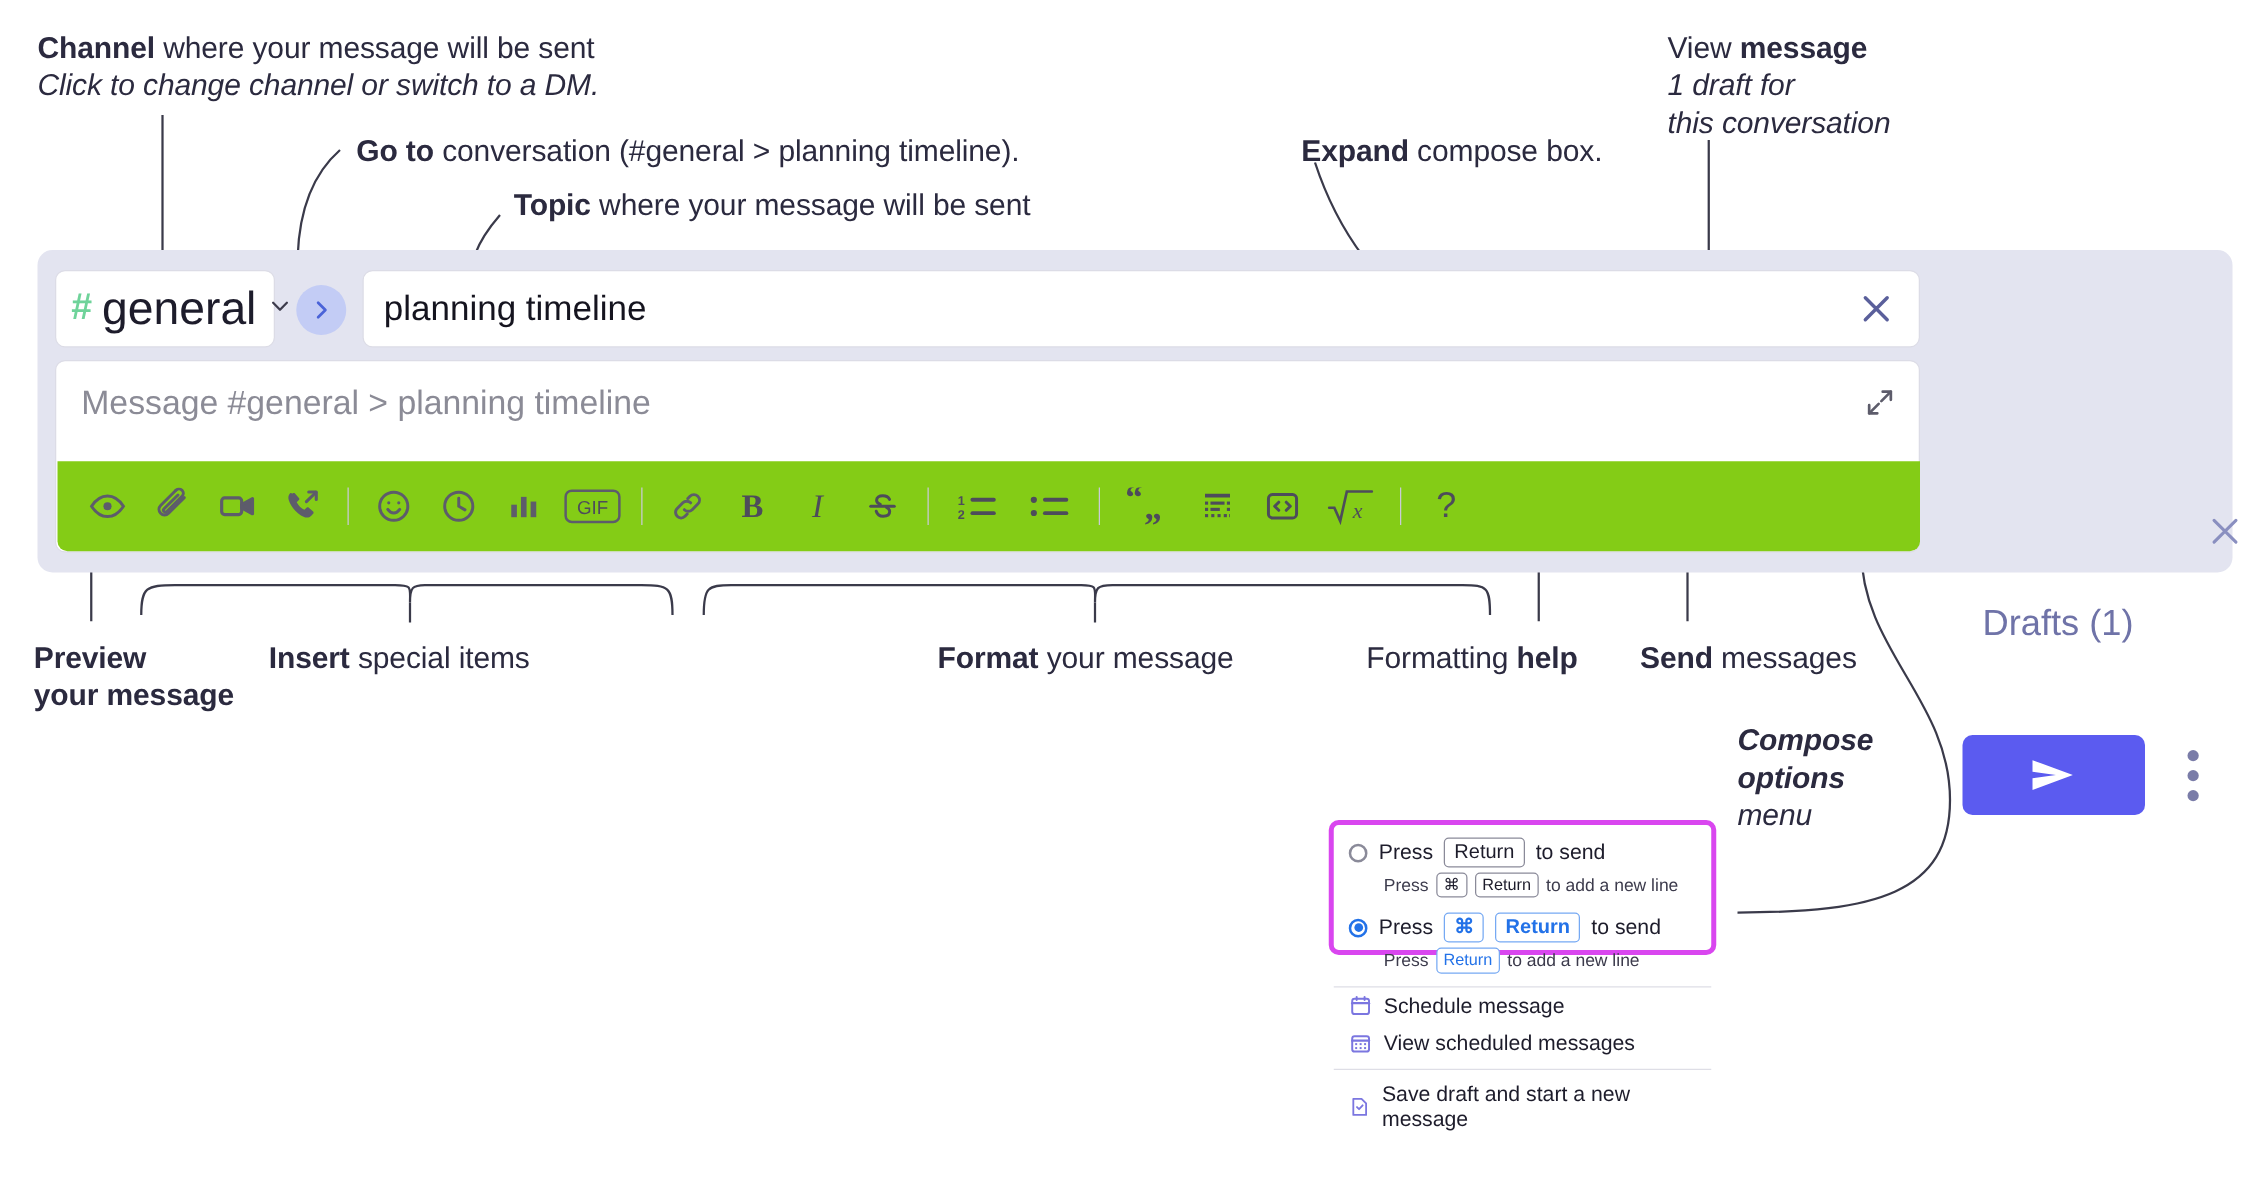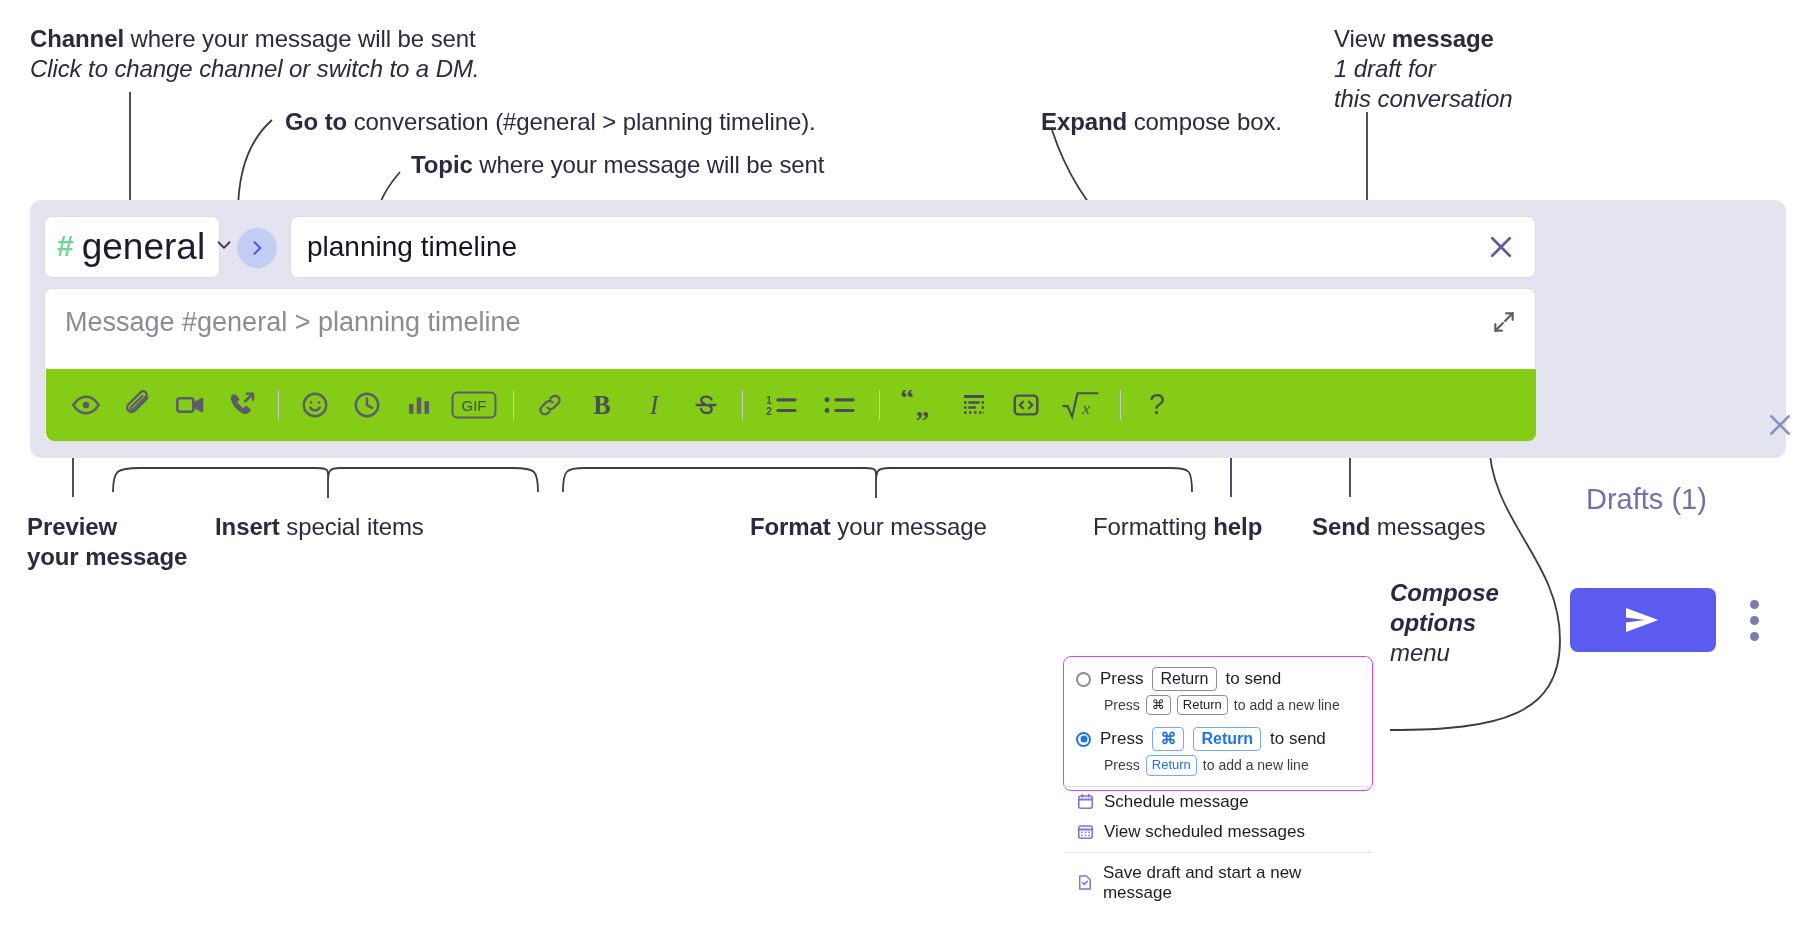--- a/index.html
+++ b/index.html
@@ -104,22 +104,22 @@
     display:flex;align-items:center;justify-content:center;
   }
   #compose-options{
     position:absolute;left:1707px;top:392px;width:34px;height:56px;
     display:flex;flex-direction:column;align-items:center;justify-content:center;gap:7px;
   }
   #compose-options span{width:9px;height:9px;border-radius:50%;background:#7a7ca8;display:block;}
 
   
   #options-menu{
-    position:absolute;left:1063px;top:656px;width:310px;height:135px;
-    background:#ffffff;border:1px solid #d946ef;border-radius:8px;
+    position:absolute;left:1063px;top:656px;width:310px;height:108px;
+    background:#ffffff;border:4px solid #d946ef;border-radius:8px;
     box-sizing:border-box;padding:0;
   }
   #options-menu .radio-row{
     display:flex;align-items:center;gap:9px;padding:10px 12px 0 12px;font-size:17px;color:#1d1c2b;
   }
   #options-menu .sub-row{
     display:flex;align-items:center;gap:6px;padding:4px 12px 0 40px;font-size:14px;color:#3c3b4c;
   }
   .radio{
     width:15px;height:15px;border-radius:50%;border:2px solid #8a8a99;box-sizing:border-box;

